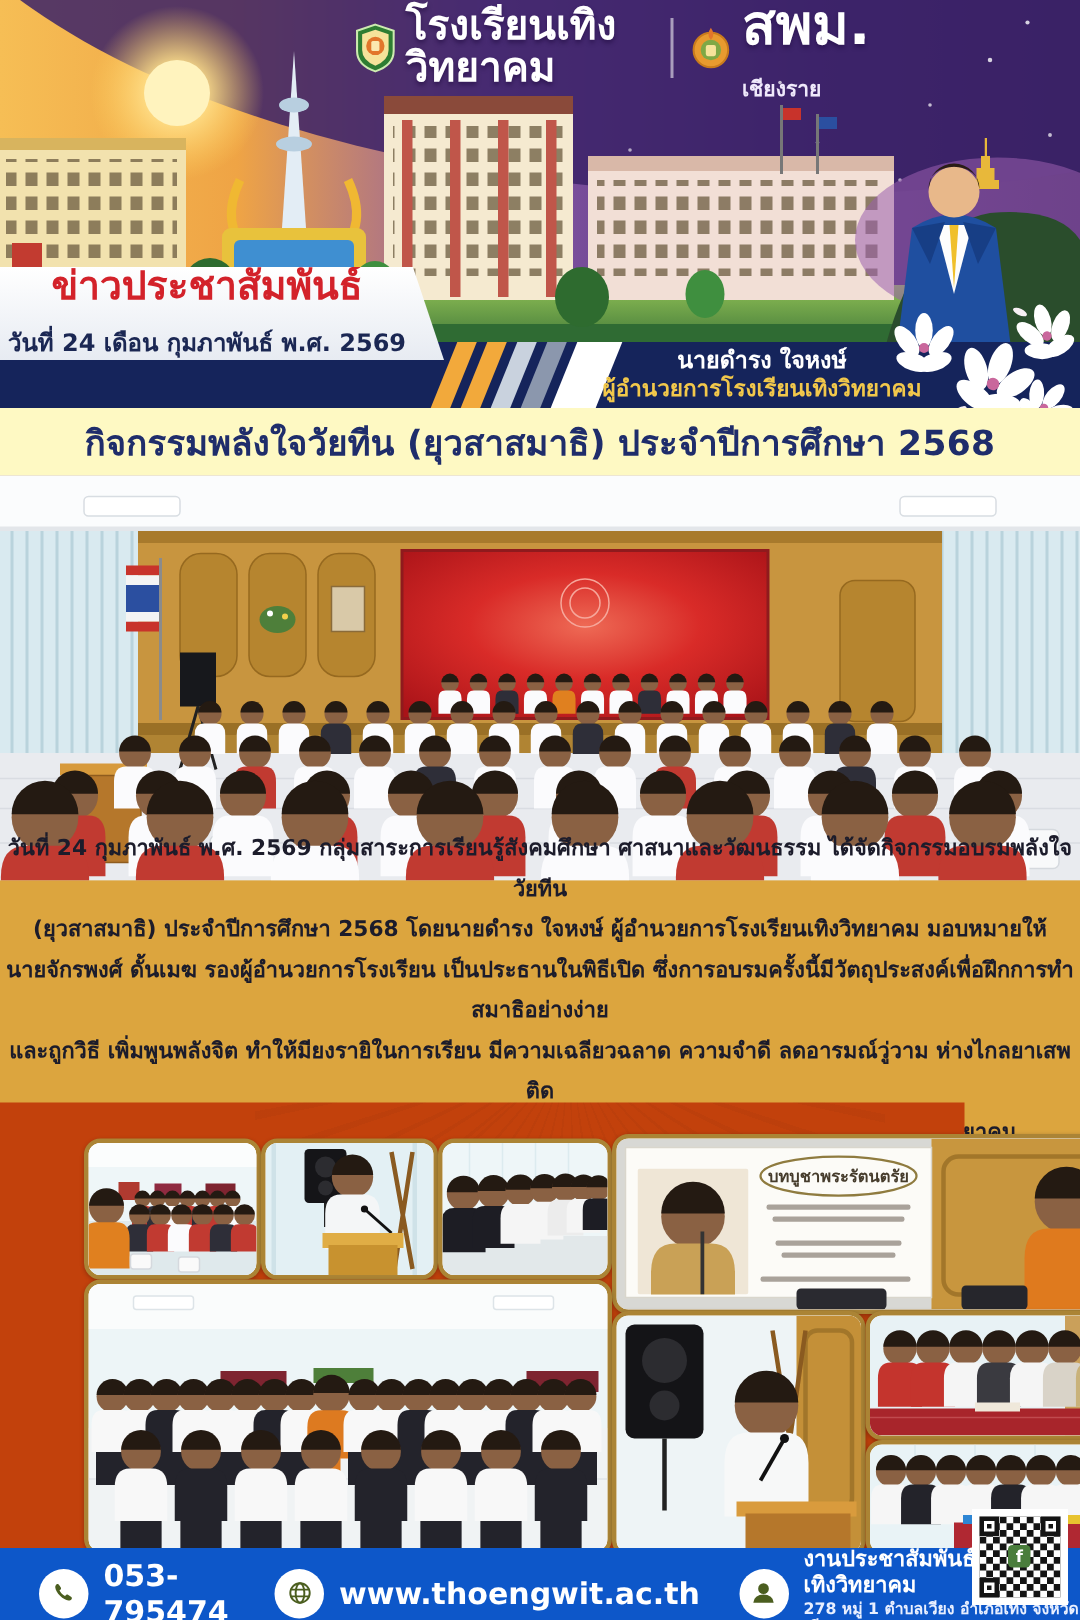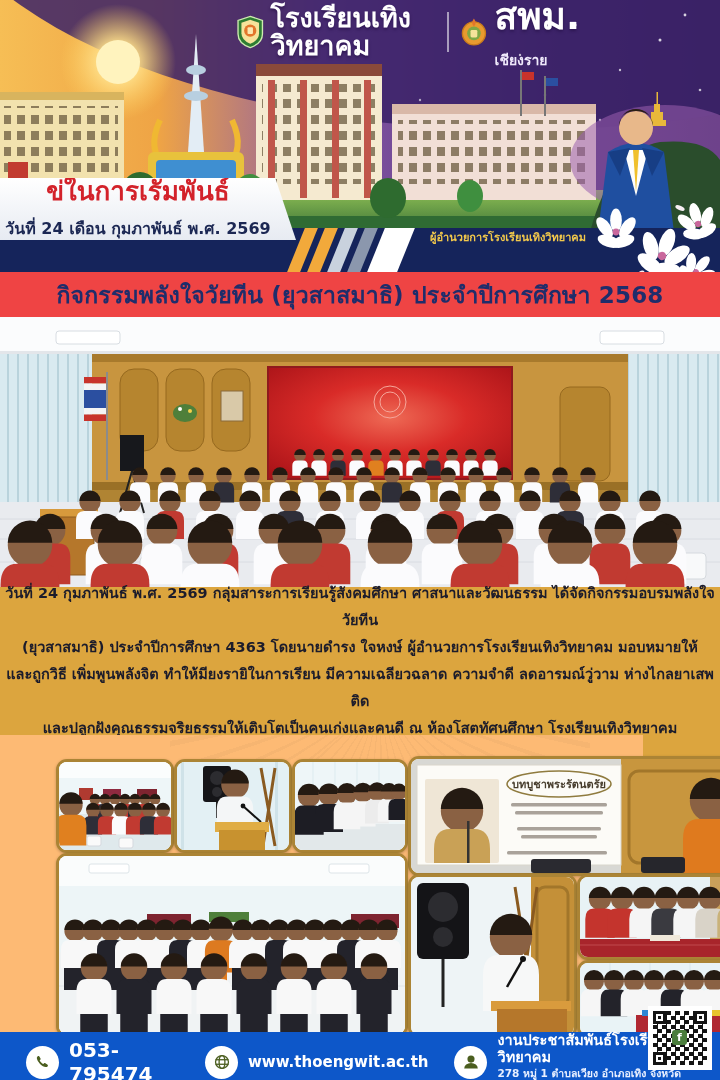--- a/index.html
+++ b/index.html
@@ -22,67 +22,67 @@
   
   .band{top:228px;left:0;width:720px;height:44px;background:#15245B;overflow:visible;}
   .stripes{position:absolute;left:296px;top:0;height:44px;display:flex;align-items:stretch;}
   .stripe{transform:skewX(-22deg);margin-right:7px;}
   .s1,.s2{width:13px;background:#F2A93B;}
   .s3{width:13px;background:#C9D2DE;}
   .s4{width:13px;background:#8B97AD;}
   .s5{width:30px;background:#FFFFFF;}
   .director{position:absolute;left:398px;top:3px;width:220px;text-align:center;line-height:1.25;}
   .director-name{color:#fff;font-size:15.5px;font-weight:800;}
-  .director-title{color:#F2C84B;font-size:11px;font-weight:700;}
+  .director-title{color:#F2C84B;font-size:15px;font-weight:700;}
   .flowers{position:absolute;right:0;top:-34px;}
 
   
   .ribbon{top:178px;left:0;width:296px;height:62px;z-index:6;
           background:linear-gradient(#ffffff,#e7ebf2);
           clip-path:polygon(0 0,93% 0,100% 100%,0 100%);
           box-shadow:0 3px 5px rgba(0,0,0,.3);
           display:flex;flex-direction:column;justify-content:center;align-items:center;padding-right:20px;box-sizing:border-box;}
   .ribbon-title{color:#D3222A;font-size:26px;font-weight:800;line-height:1.0;}
   .ribbon-date{color:#1B2753;font-size:16px;font-weight:800;margin-top:12px;}
 
   
-  .headline{top:272px;left:0;width:720px;height:45px;background:#ef4444;
+  .headline{top:272px;left:0;width:720px;height:45px;background:#fef9c3;
             display:flex;align-items:center;justify-content:center;}
   .headline-text{color:#1F2D6B;font-size:23px;font-weight:800;letter-spacing:.2px;}
 
   
   .main-photo{top:317px;left:0;width:720px;height:270px;margin:0;background:#dfe2e6;}
 
   
   .article{top:587px;left:0;width:720px;height:148px;background:#DCA53E;
            display:flex;flex-direction:column;justify-content:center;text-align:center;}
   .article p{margin:0;color:#1C1C2B;font-size:14.5px;font-weight:600;line-height:27px;}
 
   
-  .collage{top:735px;left:0;width:643px;height:297px;background:#fdba74;}
+  .collage{top:735px;left:0;width:643px;height:297px;background:#c2410c;}
   .fan{position:absolute;left:170px;top:0;width:420px;height:110px;opacity:.5;
        background:repeating-conic-gradient(from 230deg at 50% -30%,rgba(0,0,0,.06) 0deg 1.5deg,transparent 1.5deg 7deg);}
   .frame{position:absolute;border:3px solid #AB8435;border-radius:11px;overflow:hidden;background:#fff;
          box-shadow:inset 0 0 0 2px rgba(255,255,255,.6),0 1px 3px rgba(0,0,0,.25);}
   .f1{left:16px;top:8px;width:112px;height:88px;}
   .f2{left:134px;top:8px;width:112px;height:88px;}
   .f3{left:252px;top:8px;width:110px;height:88px;}
   .f4{left:368px;top:5px;width:344px;height:114px;}
   .f5{left:16px;top:102px;width:346px;height:178px;}
   .f6{left:368px;top:123px;width:163px;height:158px;}
   .f7{left:537px;top:123px;width:174px;height:80px;}
   .f8{left:537px;top:209px;width:174px;height:72px;}
   .frame svg{display:block;width:100%;height:100%;}
 
   
   .footer{top:1032px;left:0;width:720px;height:60px;background:#0D57C9;display:flex;align-items:center;}
   .f-item{display:flex;align-items:center;margin-left:26px;}
   .f-circle{width:33px;height:33px;border-radius:50%;background:#fff;display:flex;align-items:center;justify-content:center;flex:0 0 auto;}
   .f-phone{color:#fff;font-size:20px;font-weight:800;margin-left:10px;}
-  .f-url{color:#fff;font-size:15px;font-weight:700;margin-left:10px;}
+  .f-url{color:#fff;font-size:20px;font-weight:700;margin-left:10px;}
   .f-contact{margin-left:10px;line-height:1.2;}
   .f-org{color:#fff;font-size:14.5px;font-weight:800;}
   .f-addr{color:#e8efff;font-size:10.5px;font-weight:600;}
   .qr{top:1006px;left:648px;width:64px;height:64px;background:#fff;z-index:8;padding:5px;box-sizing:border-box;}
   .qr-inner{position:relative;width:100%;height:100%;
             background:repeating-conic-gradient(#141414 0% 25%,#fff 0% 50%) 0 0/9px 9px;}
   .qr-eye{position:absolute;width:13px;height:13px;border:3px solid #141414;background:#fff;box-sizing:border-box;}
   .qr-eye::after{content:"";position:absolute;left:2px;top:2px;width:3px;height:3px;background:#141414;}
   .e1{left:0;top:0;} .e2{right:0;top:0;} .e3{left:0;bottom:0;}
   .qr-fb{position:absolute;left:19px;top:19px;width:15px;height:15px;background:#4A7D3C;border-radius:3px;
@@ -251,34 +251,35 @@
 
   <section class="abs band">
     <div class="stripes">
       <div class="stripe s1"></div>
         <div class="stripe s2"></div>
       <div class="stripe s3"></div>
         <div class="stripe s4"></div>
         <div class="stripe s5"></div>
     </div>
     <div class="director">
+      <div class="director-name">นายดำรง  ใจหงษ์</div>
       <div class="director-title">ผู้อำนวยการโรงเรียนเทิงวิทยาคม</div>
     </div>
     <svg class="flowers" width="150" height="96" viewBox="0 0 150 96">
       <use href="#flw" transform="translate(46 38) scale(1.3)"></use>
       <use href="#flw" transform="translate(92 62) scale(1.6) rotate(20)"></use>
       <use href="#flw" transform="translate(128 30) scale(1.2) rotate(-15)"></use>
       <use href="#flw" transform="translate(126 78) scale(1.1) rotate(40)"></use>
       <ellipse cx="70" cy="80" rx="5" ry="2.4" fill="#F6EFF4" transform="rotate(-30 70 80)"></ellipse>
       <ellipse cx="110" cy="14" rx="5" ry="2.2" fill="#F6EFF4" transform="rotate(25 110 14)"></ellipse>
     </svg>
   </section>
 
   <div class="abs ribbon">
-    <div class="ribbon-title">ข่ในการเรัมพันธ์</div>
+    <div class="ribbon-title">ข่าวประชาสัมพันธ์</div>
     <div class="ribbon-date">วันที่ 24 เดือน กุมภาพันธ์ พ.ศ. 2569</div>
   </div>
 
   <section class="abs headline">
     <div class="headline-text">กิจกรรมพลังใจวัยทีน (ยุวสาสมาธิ) ประจำปีการศึกษา 2568</div>
   </section>
 
   <figure class="abs main-photo">
     <svg width="720" height="270" viewBox="0 0 720 270" preserveAspectRatio="none">
       <rect width="720" height="270" fill="#F3F4F6"></rect>
@@ -404,21 +405,22 @@
         <use href="#psn" transform="translate(390 272) scale(4.2)" style="color:#FBFBFD"></use>
         <use href="#psn" transform="translate(480 272) scale(4.2)" style="color:#C13A31"></use>
         <use href="#psn" transform="translate(570 272) scale(4.2)" style="color:#FBFBFD"></use>
         <use href="#psn" transform="translate(655 272) scale(4.2)" style="color:#C13A31"></use>
       </g>
     </svg>
   </figure>
 
   <section class="abs article">
     <p>วันที่ 24 กุมภาพันธ์ พ.ศ. 2569 กลุ่มสาระการเรียนรู้สังคมศึกษา ศาสนาและวัฒนธรรม ได้จัดกิจกรรมอบรมพลังใจวัยทีน</p>
-    <p>(ยุวสาสมาธิ) ประจำปีการศึกษา 4363  โดยนายดำรง ใจหงษ์ ผู้อำนวยการโรงเรียนเทิงวิทยาคม มอบหมายให้</p>
+    <p>(ยุวสาสมาธิ) ประจำปีการศึกษา 2568  โดยนายดำรง ใจหงษ์ ผู้อำนวยการโรงเรียนเทิงวิทยาคม มอบหมายให้</p>
+    <p>นายจักรพงศ์ ดั้นเมฆ รองผู้อำนวยการโรงเรียน เป็นประธานในพิธีเปิด ซึ่งการอบรมครั้งนี้มีวัตถุประสงค์เพื่อฝึกการทำสมาธิอย่างง่าย</p>
     <p>และถูกวิธี เพิ่มพูนพลังจิต ทำให้มียงรายิในการเรียน มีความเฉลียวฉลาด ความจำดี ลดอารมณ์วู่วาม ห่างไกลยาเสพติด</p>
     <p>และปลูกฝังคุณธรรมจริยธรรมให้เติบโตเป็นคนเก่งและคนดี ณ ห้องโสตทัศนศึกษา โรงเรียนเทิงวิทยาคม</p>
   </section>
 
   <section class="abs collage">
     <div class="fan"></div>
 
     <figure class="frame f1">
       <svg viewBox="0 0 112 88" preserveAspectRatio="none">
         <rect width="112" height="88" fill="#EEF6F8"></rect>

